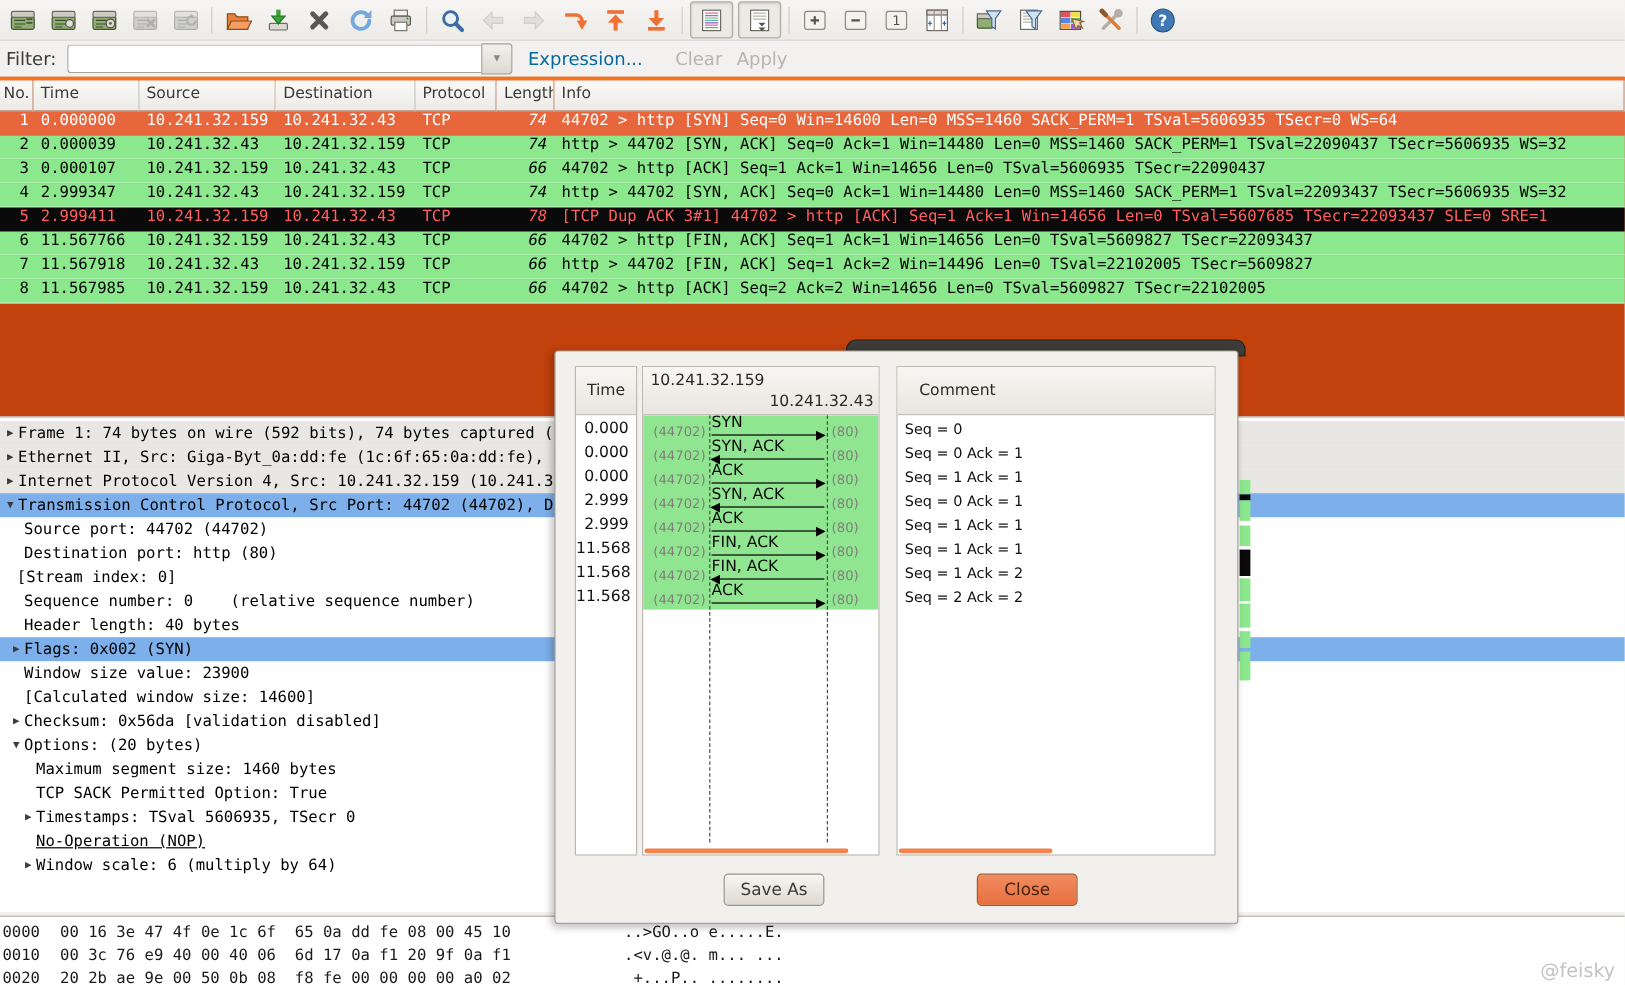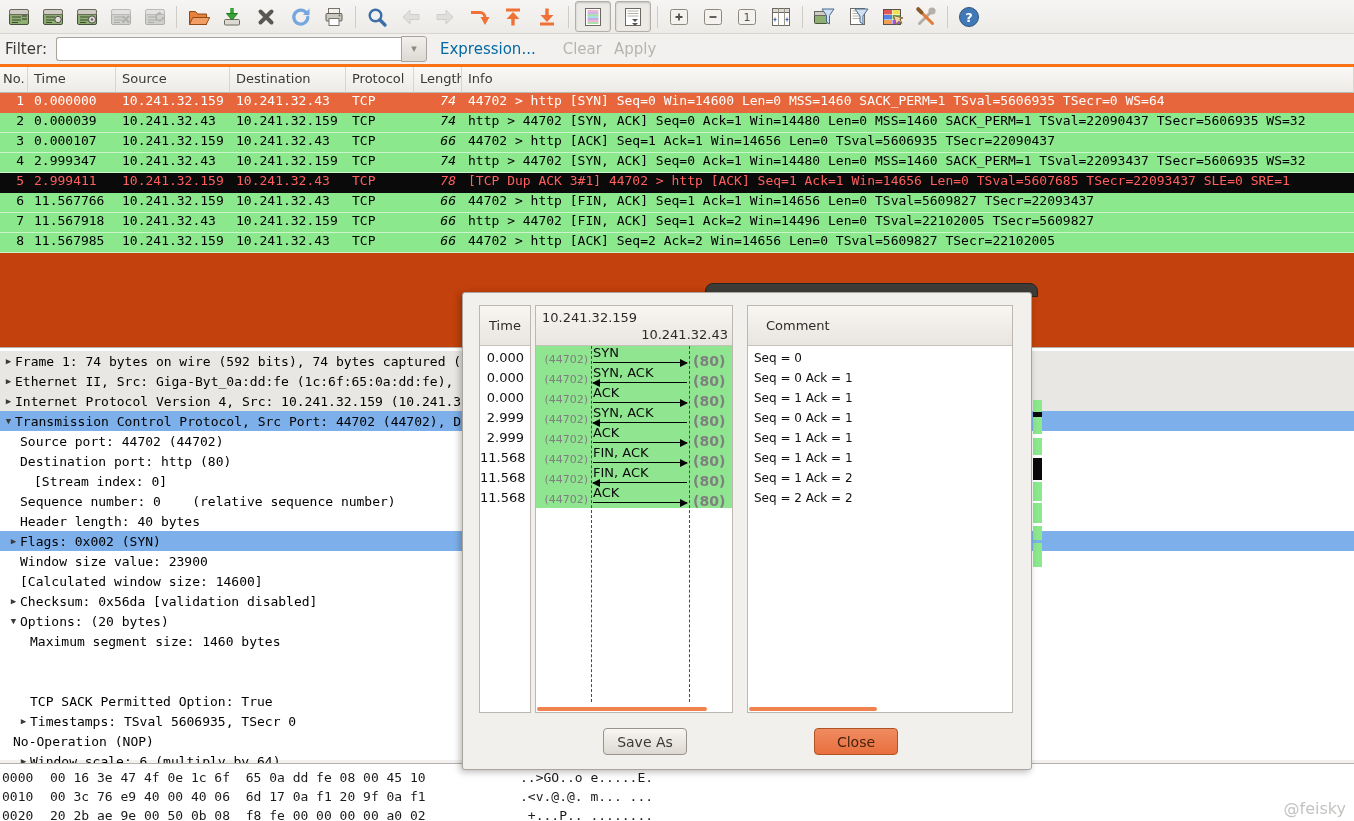--- a/index.html
+++ b/index.html
@@ -83,21 +83,21 @@
   .graph-h{padding:3px 4px 0 6px;line-height:17px;}
   .gh2{text-align:right;}
   .panel-body{position:absolute;top:40px;left:0;right:0;bottom:0;overflow:hidden;}
   .time-row{height:20px;line-height:20px;text-align:right;padding-right:6px;font-size:13px;color:#111;}
   .cm-row{height:20px;line-height:20px;padding-left:6px;font-size:12px;color:#101010;}
   .pad2{margin-top:2px;}
   .flow-green{position:absolute;top:0;left:0;right:0;height:162px;background:var(--flow-green);}
   .dash{position:absolute;top:0;bottom:10px;width:0;border-left:1px dashed #4a4a4a;}
   .flow-row{position:absolute;left:0;right:0;height:20px;}
   .fr-src{position:absolute;left:0;width:52px;text-align:right;top:5px;font-size:11px;color:#7f7f7f;}
-  .fr-dst{position:absolute;left:157px;top:5px;font-size:14px;color:#7f7f7f;font-weight:bold;}
+  .fr-dst{position:absolute;left:157px;top:5px;font-size:11px;color:#7f7f7f;}
   .fr-label{position:absolute;left:57px;width:94px;text-align:left;top:-3px;font-size:13px;color:#0a0a0a;}
   .fr-line{position:absolute;left:57px;width:94px;top:14px;border-top:1.5px solid #000;}
   .fr-line::after{content:"";position:absolute;top:-4.5px;border-top:4px solid transparent;border-bottom:4px solid transparent;}
   .fr-line.right::after{right:-1px;border-left:8px solid #000;}
   .fr-line.left::after{left:-1px;border-right:8px solid #000;}
   .hscroll{position:absolute;height:4px;background:var(--accent-orange);border-radius:2px;bottom:1px;left:1px;}
   .btn{position:absolute;top:435px;height:27px;border-radius:4px;font-size:14px;
     display:flex;align-items:center;justify-content:center;box-sizing:border-box;}
   .btn-save{left:140px;width:84px;background:linear-gradient(#f8f6f3,#ddd9d2);border:1px solid #98928a;color:#3a3935;}
   .btn-close{left:351px;width:84px;background:linear-gradient(#f08c60,#e86f3e);border:1px solid #b05322;color:#47220d;}
@@ -397,32 +397,32 @@
     </div>
 </div>
 
 <div class="details-pane" id="details">
     <div class="dt-row dt-gray" style="padding-left: 2px;"><span class="dt-arrow">▶</span><span>Frame 1: 74 bytes on wire (592 bits), 74 bytes captured (</span></div>
     <div class="dt-row dt-gray" style="padding-left: 2px;"><span class="dt-arrow">▶</span><span>Ethernet II, Src: Giga-Byt_0a:dd:fe (1c:6f:65:0a:dd:fe),</span></div>
     <div class="dt-row dt-gray" style="padding-left: 2px;"><span class="dt-arrow">▶</span><span>Internet Protocol Version 4, Src: 10.241.32.159 (10.241.3</span></div>
     <div class="dt-row dt-blue" style="padding-left: 2px;"><span class="dt-arrow">▼</span><span>Transmission Control Protocol, Src Port: 44702 (44702), D</span></div>
     <div class="dt-row" style="padding-left: 7px;"><span class="dt-arrow"></span><span>Source port: 44702 (44702)</span></div>
     <div class="dt-row" style="padding-left: 7px;"><span class="dt-arrow"></span><span>Destination port: http (80)</span></div>
-    <div class="dt-row" style="padding-left: 21px;"><span class="dt-arrow"></span><span>[Stream index: 0]</span></div>
+    <div class="dt-row" style="padding-left: 1px;"><span class="dt-arrow"></span><span>[Stream index: 0]</span></div>
     <div class="dt-row" style="padding-left: 7px;"><span class="dt-arrow"></span><span>Sequence number: 0    (relative sequence number)</span></div>
     <div class="dt-row" style="padding-left: 7px;"><span class="dt-arrow"></span><span>Header length: 40 bytes</span></div>
     <div class="dt-row dt-blue" style="padding-left: 7px;"><span class="dt-arrow">▶</span><span>Flags: 0x002 (SYN)</span></div>
     <div class="dt-row" style="padding-left: 7px;"><span class="dt-arrow"></span><span>Window size value: 23900</span></div>
     <div class="dt-row" style="padding-left: 7px;"><span class="dt-arrow"></span><span>[Calculated window size: 14600]</span></div>
     <div class="dt-row" style="padding-left: 7px;"><span class="dt-arrow">▶</span><span>Checksum: 0x56da [validation disabled]</span></div>
     <div class="dt-row" style="padding-left: 7px;"><span class="dt-arrow">▼</span><span>Options: (20 bytes)</span></div>
     <div class="dt-row" style="padding-left: 17px;"><span class="dt-arrow"></span><span>Maximum segment size: 1460 bytes</span></div>
-    <div class="dt-row" style="padding-left: 17px; margin-top: 40px;"><span class="dt-arrow"></span><span>TCP SACK Permitted Option: True</span></div>
+    <div class="dt-row" style="padding-left: 17px;"><span class="dt-arrow"></span><span>TCP SACK Permitted Option: True</span></div>
     <div class="dt-row" style="padding-left: 17px;"><span class="dt-arrow">▶</span><span>Timestamps: TSval 5606935, TSecr 0</span></div>
-    <div class="dt-row" style=""><span class="dt-arrow"></span><span>No-Operation (NOP)</span></div>
+    <div class="dt-row" style="padding-left: 17px; text-decoration: underline;"><span class="dt-arrow"></span><span>No-Operation (NOP)</span></div>
     <div class="dt-row" style="padding-left: 17px;"><span class="dt-arrow">▶</span><span>Window scale: 6 (multiply by 64)</span></div>
   </div>
 
 <div class="hex-pane" id="hexpane">
     <div class="hx-line"><span class="hx-off">0000</span><span class="hx-hex">00 16 3e 47 4f 0e 1c 6f  65 0a dd fe 08 00 45 10</span><span class="hx-ascii">..&gt;GO..o e.....E.</span></div>
     <div class="hx-line"><span class="hx-off">0010</span><span class="hx-hex">00 3c 76 e9 40 00 40 06  6d 17 0a f1 20 9f 0a f1</span><span class="hx-ascii">.&lt;v.@.@. m... ...</span></div>
     <div class="hx-line"><span class="hx-off">0020</span><span class="hx-hex">20 2b ae 9e 00 50 0b 08  f8 fe 00 00 00 00 a0 02</span><span class="hx-ascii"> +...P.. ........</span></div>
   </div>
 <div class="watermark">@feisky</div>
 

